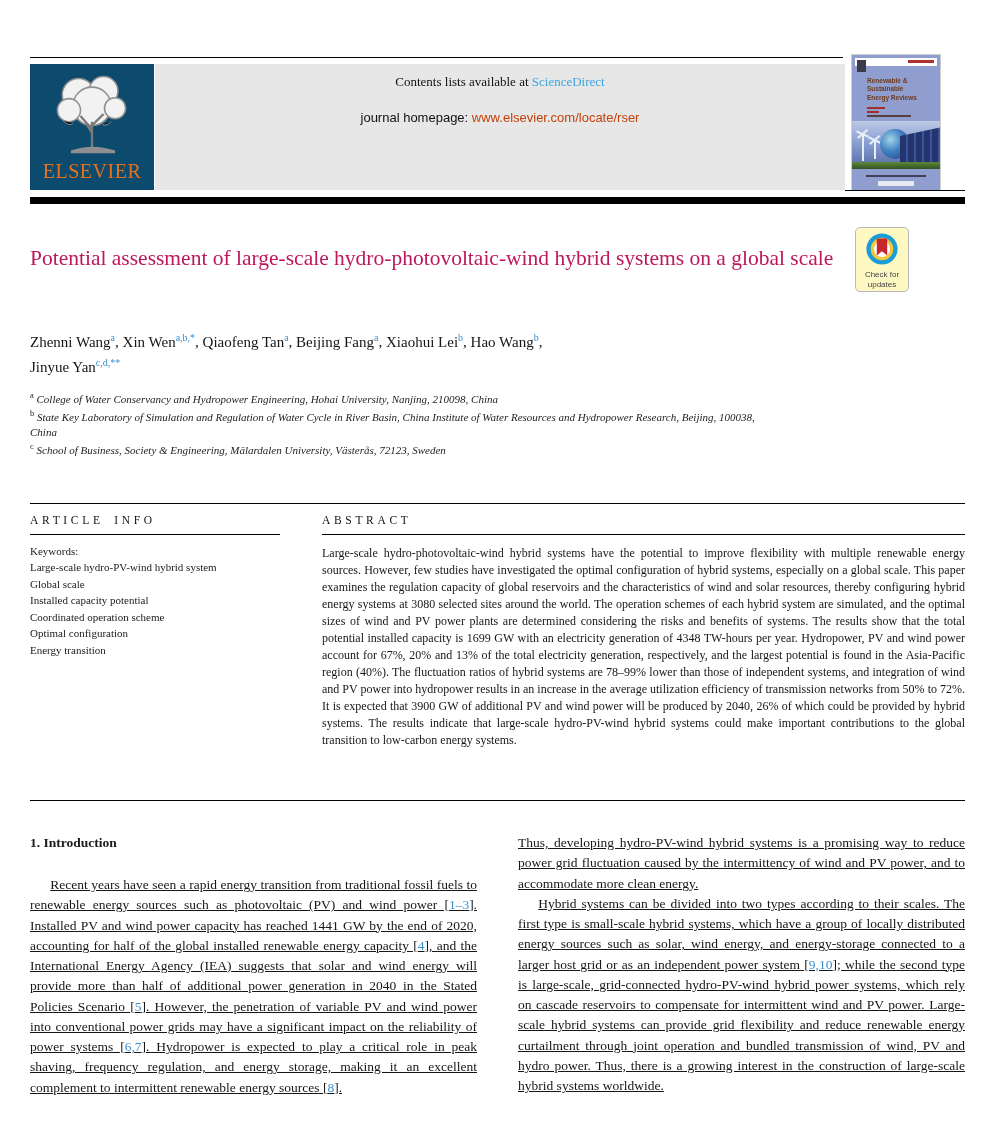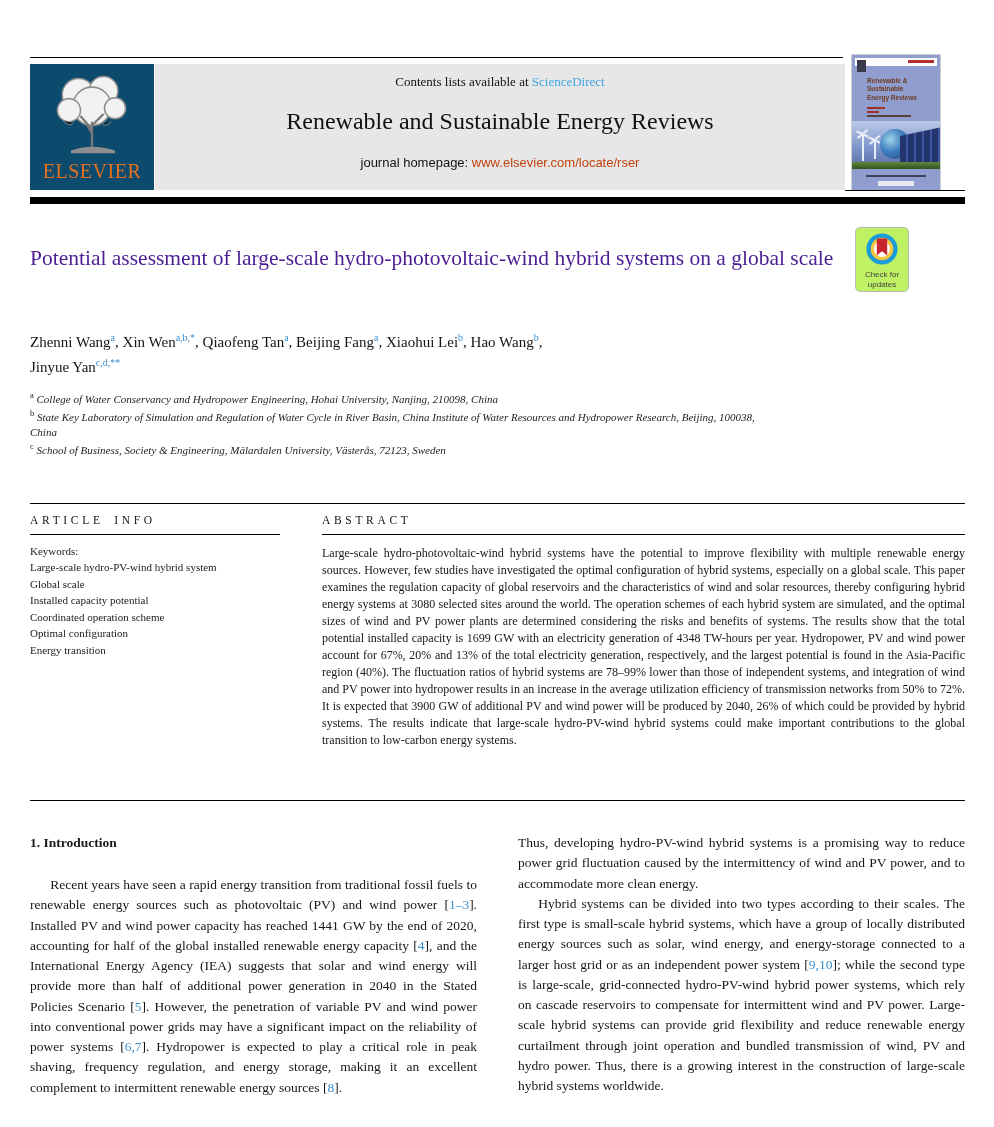--- a/index.html
+++ b/index.html
@@ -40,28 +40,28 @@
   .cov-turbine{position:absolute;width:1.5px;height:26px;background:#e8eef8;}
   .cov-turbine:before{content:"";position:absolute;left:-6px;top:-2px;width:13px;height:1.5px;background:#e8eef8;transform:rotate(25deg);}
   .cov-turbine:after{content:"";position:absolute;left:-6px;top:-2px;width:13px;height:1.5px;background:#e8eef8;transform:rotate(-40deg);}
   .t1{left:10px;top:14px;} .t2{left:22px;top:20px;height:18px;}
   .cov-b1{position:absolute;left:14px;top:120px;width:60px;height:2px;background:#41405c;}
   .cov-b2{position:absolute;left:26px;top:126px;width:36px;height:5px;background:#e8e8f2;}
   .cover-underline{position:absolute;left:845px;top:190px;width:120px;border-top:1px solid #000;}
   .thick-bar{position:absolute;left:30px;top:197px;width:935px;height:7px;background:#000;}
 
   
-  .badge{position:absolute;left:855px;top:227px;width:52px;height:63px;background:#bef264;
+  .badge{position:absolute;left:855px;top:227px;width:52px;height:63px;background:#fef9c3;
          border:1px solid #b9b9b9;border-radius:5px;text-align:center;cursor:pointer;}
   .badge svg{margin-top:4px;}
   .badge-text{font-family:"Liberation Sans",sans-serif;font-size:8px;color:#444;line-height:1.25;margin-top:0px;}
 
   
   .title{position:absolute;left:30px;top:242px;width:805px;font-size:21.5px;font-weight:normal;
-         line-height:1.5;margin:0;color:#4c1d95;}
+         line-height:1.5;margin:0;color:#be185d;}
   .authors{position:absolute;left:30px;top:330px;width:820px;font-size:15px;line-height:1.65;color:#151515;}
   .authors sup{color:#3b8fce;font-size:10px;}
   .affils{position:absolute;left:30px;top:390px;width:935px;font-size:11px;font-style:italic;
           line-height:1.38;color:#222;}
   .affil{margin-bottom:1px;}
   .affil sup{font-size:8.5px;font-style:normal;}
   .pre{white-space:pre-line;}
 
   .rule1{position:absolute;left:30px;top:503px;width:935px;border-top:1px solid #000;}
   .rule2{position:absolute;left:30px;top:800px;width:935px;border-top:1px solid #000;}
@@ -74,21 +74,21 @@
   .head-rule{border-top:1px solid #000;margin:8px 0 10px;}
   .kw-label{font-size:11px;margin-bottom:2px;}
   .kw{font-size:11px;line-height:1.5;}
   .abs-text{font-size:12px;line-height:1.42;text-align:justify;margin:0;color:#161616;}
 
   
   .body-cols{position:absolute;left:30px;top:833px;width:935px;display:flex;}
   .bcol{width:447px;flex:none;}
   .bcol.right{margin-left:41px;}
   .sec-title{font-size:13.5px;font-weight:bold;margin:2px 0 24px 0;}
-  .bp{font-size:13.5px;line-height:1.5;text-align:justify;margin:0;color:#161616;}
+  .bp{font-size:13.5px;line-height:1.5;text-align:justify;margin:0;color:#161616;text-decoration:underline;}
   .bp.indent{text-indent:1.5em;}
   .cite{color:#3b8fce;text-decoration:none;}
 </style>
 </head>
 <body>
 
 <div class="page">
 
 
   <div class="top-rule"></div>
@@ -111,21 +111,20 @@
       </g>
     </svg>
     <div class="els-word">ELSEVIER</div>
   </div>
 
   <div class="gray-box">
     <div class="contents-line">
       <span>Contents lists available at</span>
       <a class="sd-link">ScienceDirect</a>
     </div>
-    <div class="j-title">Renewable and Sustainable Energy Reviews</div>
     <div class="home-line">
       <span>journal homepage:</span>
       <a class="home-link">www.elsevier.com/locate/rser</a>
     </div>
   </div>
 
   <div class="cover">
     <div class="cov-strip">
         <div class="rbar"></div>
       </div>

